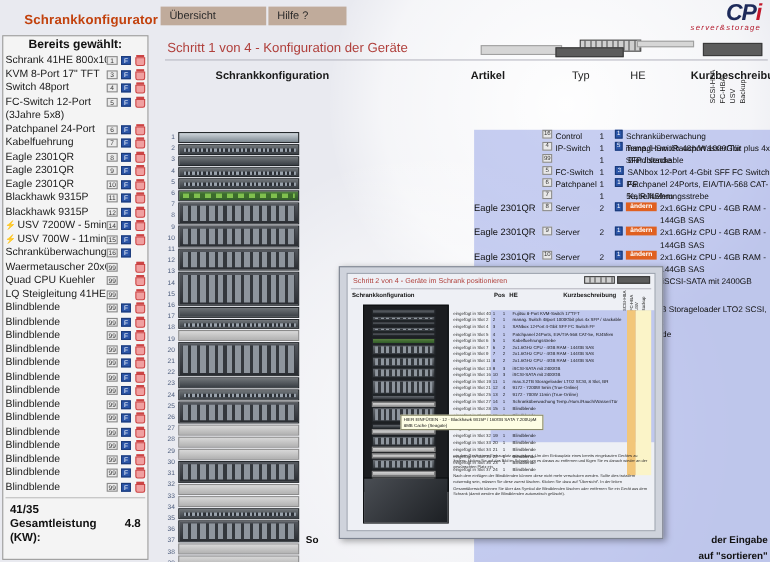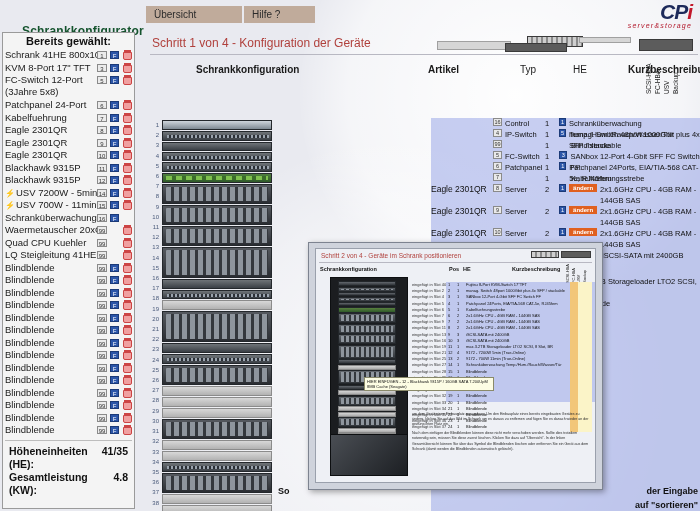--- a/index.html
+++ b/index.html
@@ -19,21 +19,21 @@
   .watermark2{
     position:absolute;left:150px;top:130px;width:520px;height:520px;
     border-radius:50%;
     background:radial-gradient(circle at 50% 50%, rgba(255,255,255,.8) 0%, rgba(255,255,255,.35) 50%, rgba(230,232,240,0) 70%);
     pointer-events:none;z-index:0;
   }
 
   
   .topbar{position:absolute;left:0;top:0;width:700px;height:30px;z-index:3;}
   .app-title{
-    position:absolute;left:22px;top:24px;font-size:12px;font-weight:bold;color:#14532d;
+    position:absolute;left:22px;top:11px;font-size:12px;font-weight:bold;color:#c2410c;
     letter-spacing:.2px;
   }
   .navbtn{
     position:absolute;top:6px;height:17px;line-height:17px;
     background:#c0ab9b;color:#2b2b2b;font-size:10px;
     padding:0 8px;border:0;text-align:left;
   }
   #nav-ubersicht{left:146px;width:80px;}
   #nav-hilfe{left:244px;width:55px;}
   .logo{
@@ -269,20 +269,26 @@
         <span class="badge-num">1</span>
         <span class="badge-f">F</span>
         <span class="trash"></span>
       </div>
       <div class="sb-row">
         <span class="lbl">KVM 8-Port 17" TFT</span>
         <span class="badge-num">3</span>
         <span class="badge-f">F</span>
         <span class="trash"></span>
       </div>
+      <div class="sb-row">
+        <span class="lbl">Switch 48port</span>
+        <span class="badge-num">4</span>
+        <span class="badge-f">F</span>
+        <span class="trash"></span>
+      </div>
       <div class="sb-row" style="height: 25px;">
         <span class="lbl wrap">FC-Switch 12-Port (3Jahre 5x8)</span>
         <span class="badge-num">5</span>
         <span class="badge-f">F</span>
         <span class="trash"></span>
       </div>
       <div class="sb-row">
         <span class="lbl">Patchpanel 24-Port</span>
         <span class="badge-num">6</span>
         <span class="badge-f">F</span>
@@ -441,21 +447,20 @@
       <div class="sb-row">
         <span class="lbl">Blindblende</span>
         <span class="badge-num">99</span>
         <span class="badge-f">F</span>
         <span class="trash"></span>
       </div>
     </div>
   <div class="sb-divider"></div>
   <div class="sb-stats" id="sb-stats">
       <div class="stat bold">
-        <span>Höheneinheiten (HE):</span>
         <span>41/35</span>
       </div>
       <div class="stat bold">
         <span>Gesamtleistung (KW):</span>
         <span>4.8</span>
       </div>
     </div>
 
 </div>
 

